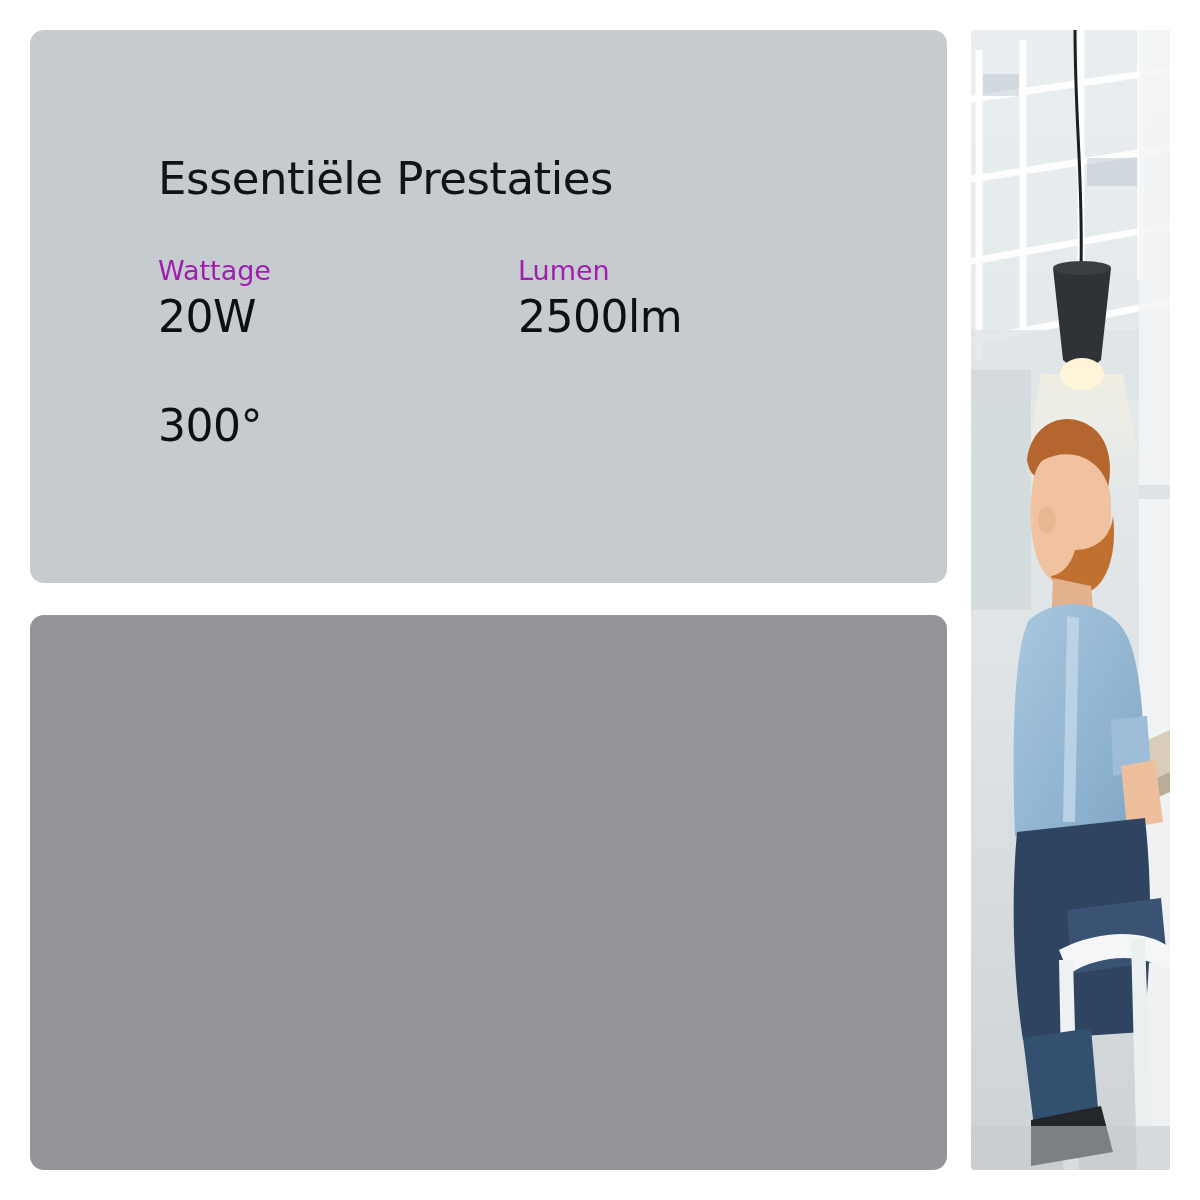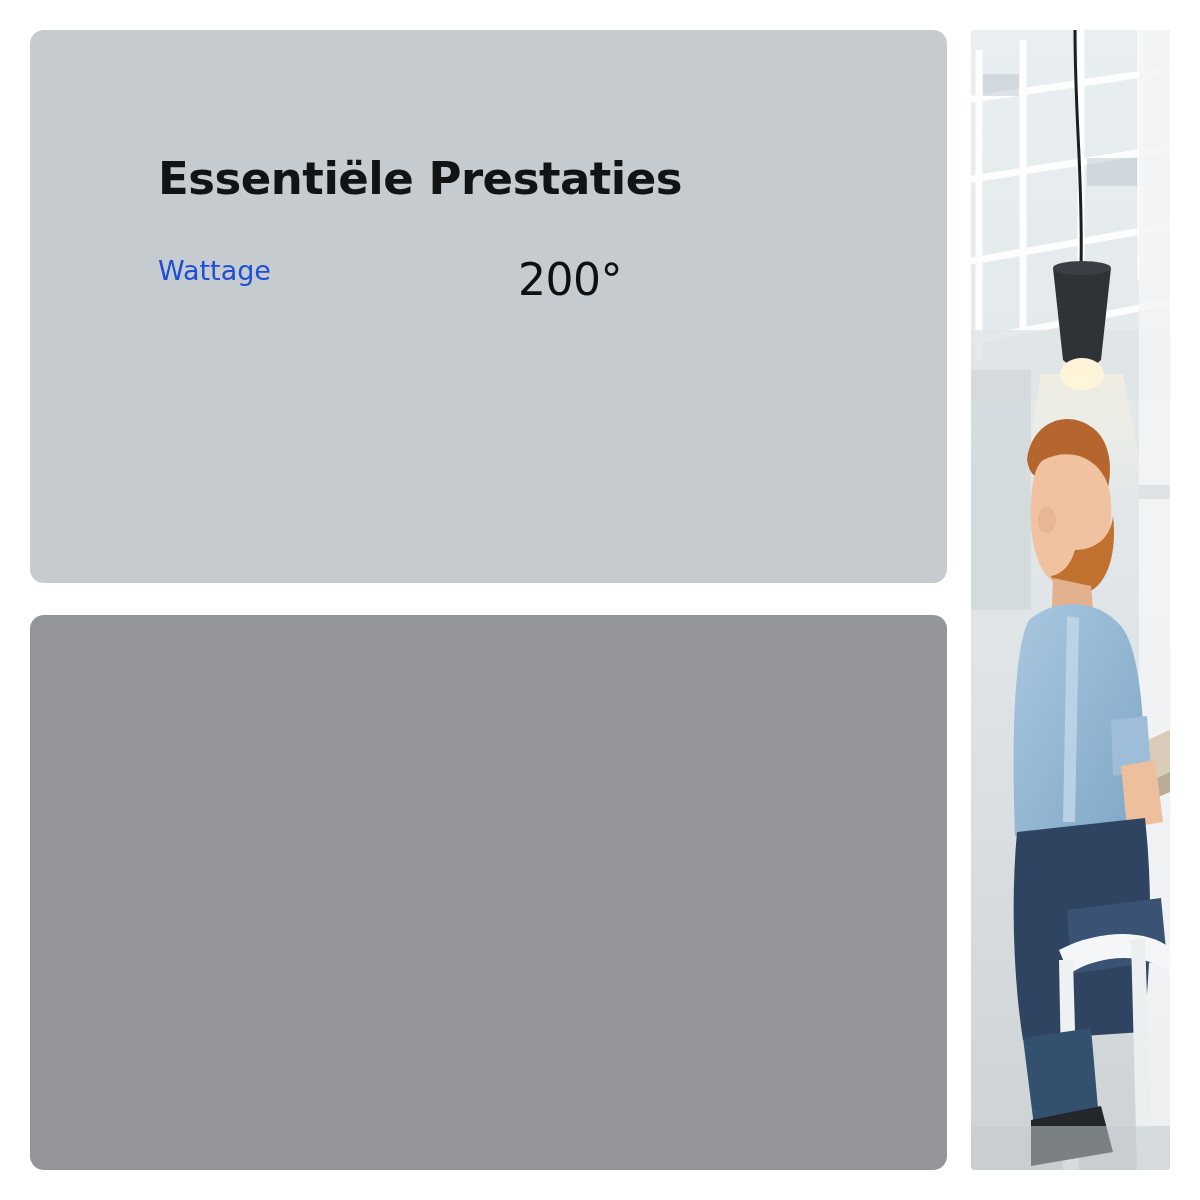--- a/index.html
+++ b/index.html
@@ -35,21 +35,21 @@
 
   .card-dark {
     top: 615px;
     height: 555px;
     background: #939598;
   }
 
   .card-title {
     position: absolute;
     left: 128px;
-    font-weight: 700;
+    font-weight: 400;
     letter-spacing: -0.5px;
     white-space: nowrap;
   }
 
   .card-light .card-title {
     top: 122px;
     font-size: 45px;
     color: #111315;
   }
 
@@ -74,21 +74,21 @@
   }
 
   .spec-value {
     font-size: 44px;
     font-weight: 400;
     line-height: 1.15;
     letter-spacing: -0.5px;
     white-space: nowrap;
   }
 
-  .card-light .spec-label { color: #1d4ed8; }
+  .card-light .spec-label { color: #a21caf; }
   .card-light .spec-value { color: #0d0f11; }
 
   
   .photo {
     position: absolute;
     left: 971px;
     top: 30px;
     width: 199px;
     height: 1140px;
     border-radius: 4px;
@@ -102,23 +102,28 @@
 <body>
 
 <div class="page">
 
   <div class="card card-light">
     <div class="card-title">Essentiële Prestaties</div>
 
     <div class="spec-grid">
       <div class="spec-item">
         <div class="spec-label">Wattage</div>
+        <div class="spec-value">20W</div>
       </div>
       <div class="spec-item">
-        <div class="spec-value">200°</div>
+        <div class="spec-label">Lumen</div>
+        <div class="spec-value">2500lm</div>
+      </div>
+      <div class="spec-item">
+        <div class="spec-value">300°</div>
       </div>
     </div>
   </div>
 
   <div class="card card-dark">
     
 
     
   </div>
 

